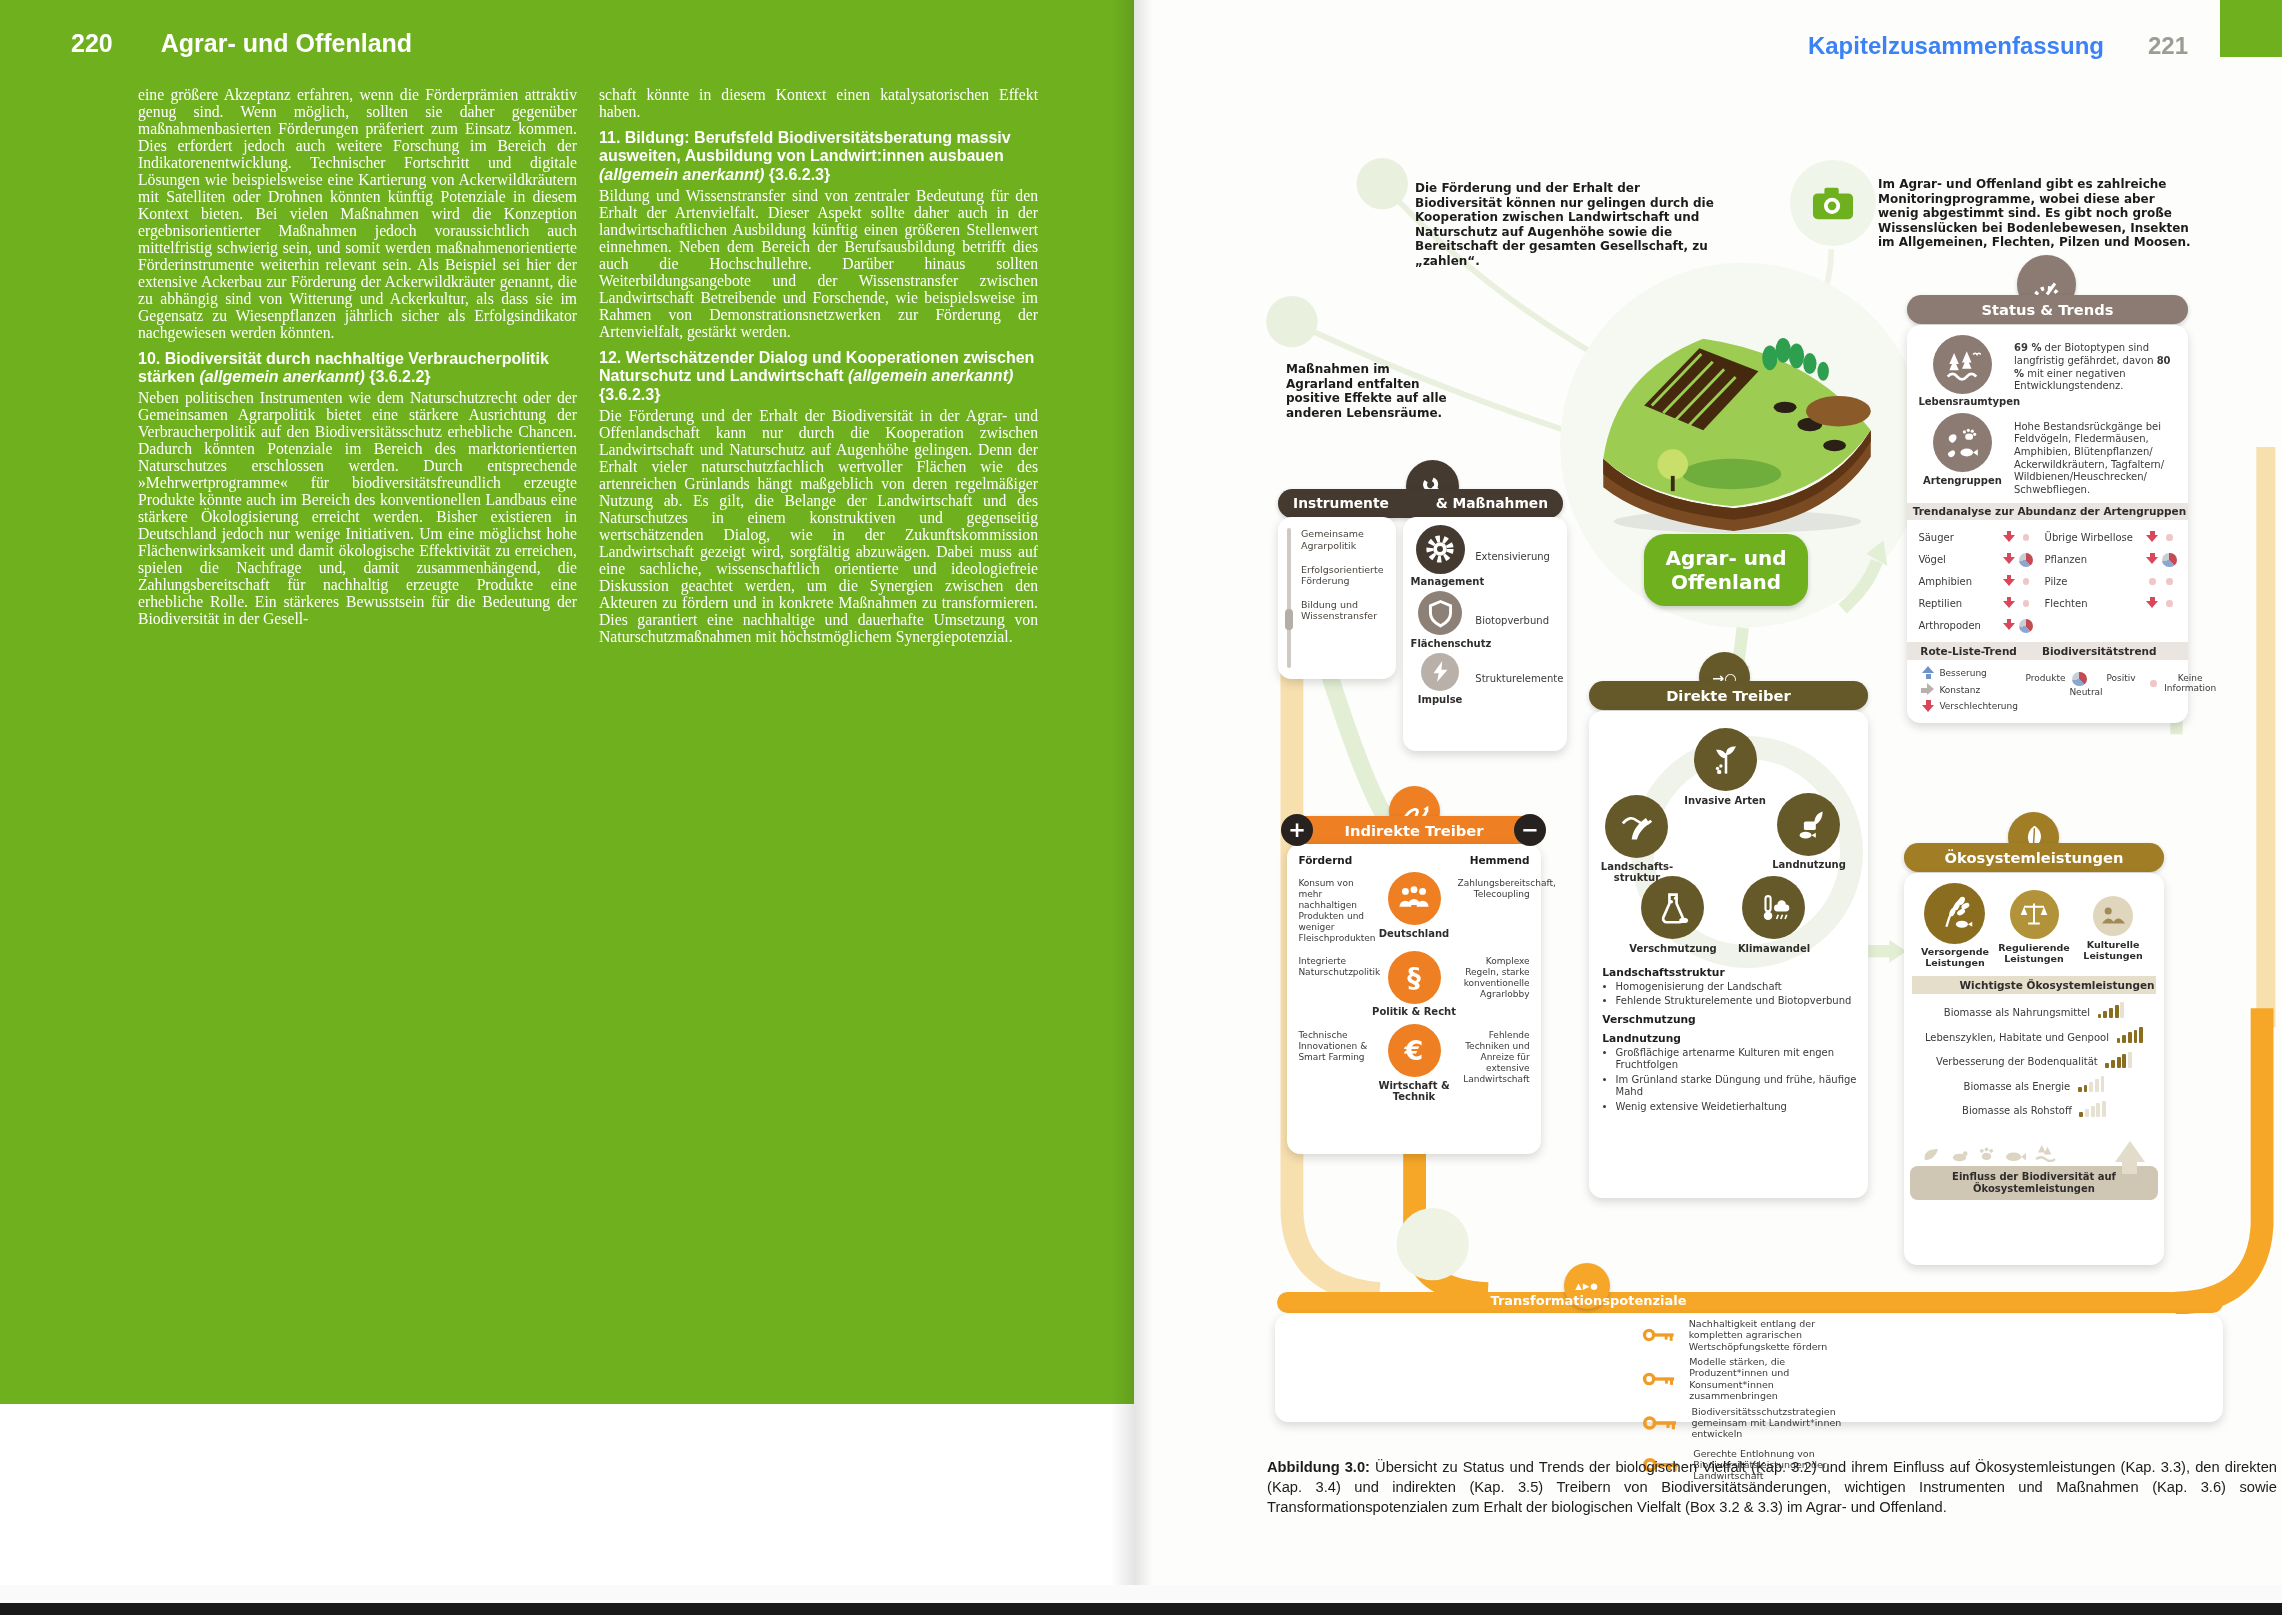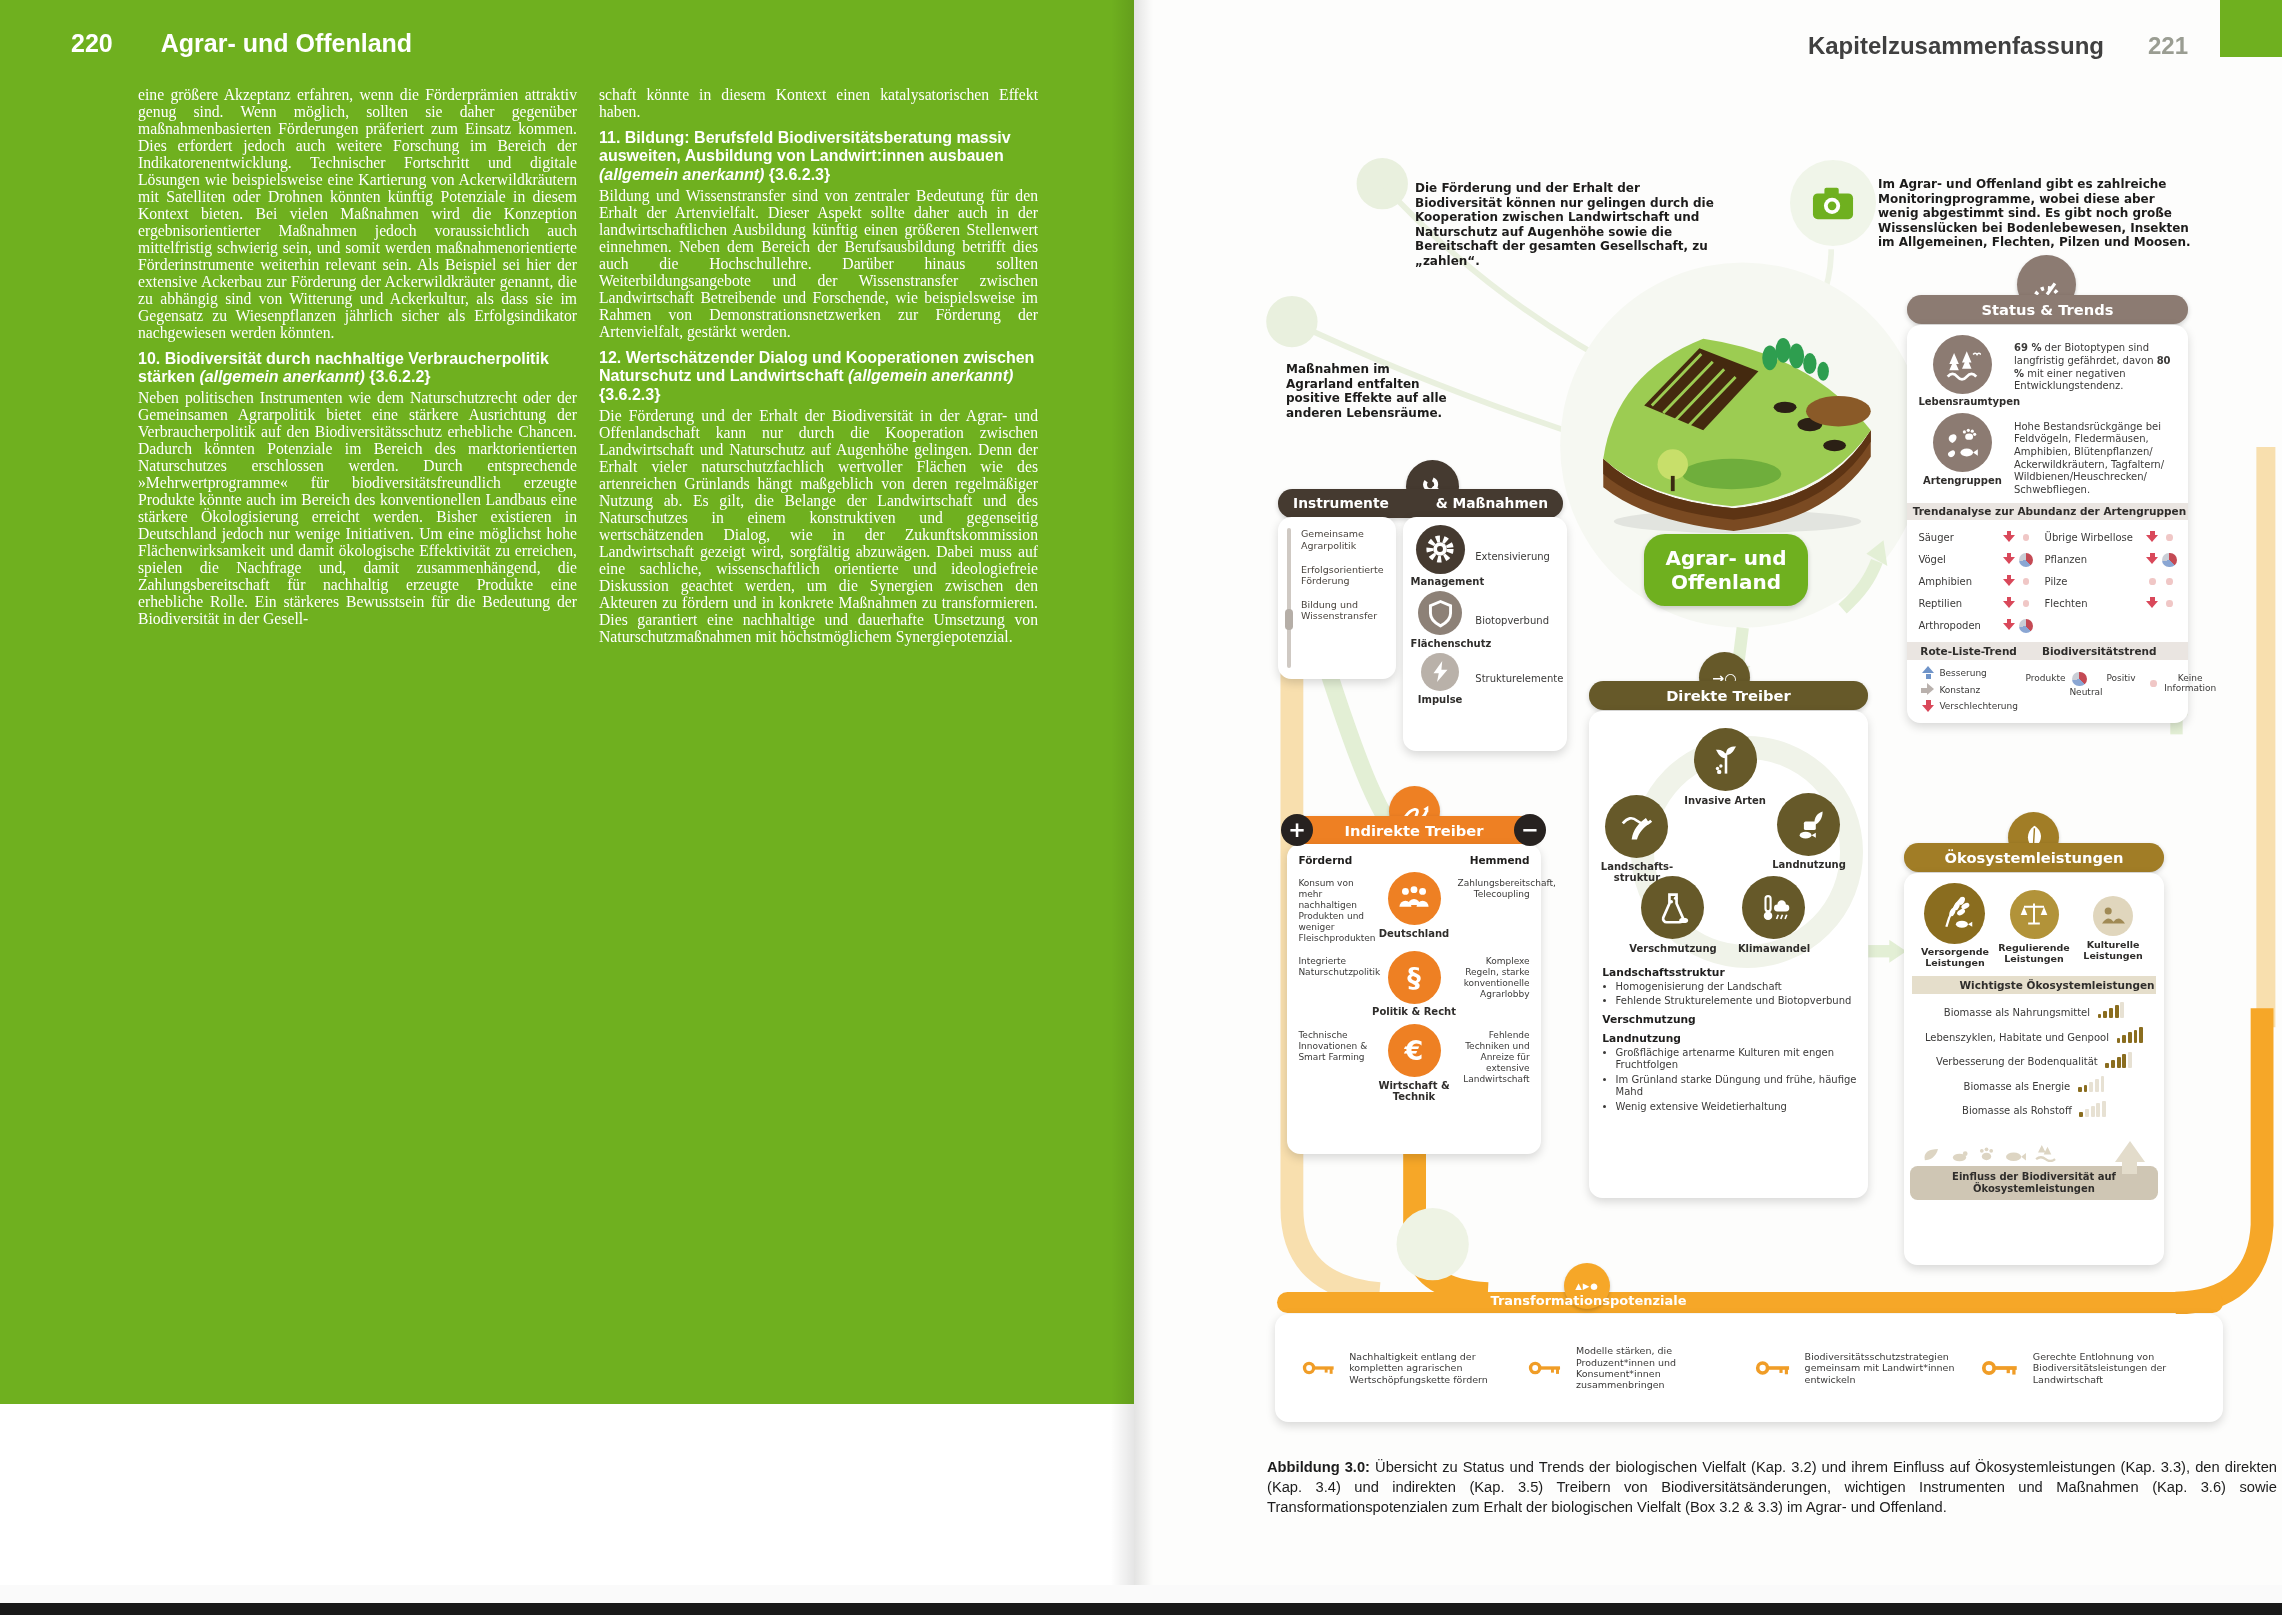--- a/index.html
+++ b/index.html
@@ -14,21 +14,21 @@
   .col1{left:138px;}
   .col2{left:599px;}
   p.body{font-family:"Liberation Serif",serif;font-size:15.7px;line-height:17px;margin:0 0 8.6px 0;}
   p.hd{font-family:"Liberation Sans",sans-serif;font-weight:bold;font-size:16px;line-height:18.5px;margin:7.6px 0 2.9px 0;text-align:left;}
   p.hd i{font-style:italic;}
   .spine{position:absolute;left:1111px;top:0;width:42px;height:1585px;background:linear-gradient(90deg,rgba(0,0,0,0) 0%,rgba(0,0,0,.10) 55%,rgba(0,0,0,0) 100%);pointer-events:none;z-index:5;}
 
   
   .page-right{position:absolute;left:1134px;top:0;width:1149px;height:1585px;background:#fdfdfc;}
   .rp-head{position:absolute;top:32px;right:95px;font-family:"Liberation Sans",sans-serif;font-weight:bold;font-size:24px;}
-  .rp-title{color:#404040;margin-right:44px;}
+  .rp-title{color:#3b82f6;margin-right:44px;}
   .rp-num{color:#9a9d92;}
   .rp-tab{position:absolute;right:0;top:0;width:63px;height:57px;background:#6fb01f;}
 
   .gfx{position:absolute;left:0;top:76px;width:1149px;height:1360px;}
   .deco{position:absolute;left:0;top:-76px;width:1149px;height:1600px;z-index:0;}
   .panel,.note,.pill,.island,.tr-card,.tr-band{z-index:2;}
 
   .note{position:absolute;font-weight:bold;font-size:12px;line-height:14.6px;color:#1d1c1b;}
   .n-coop{left:281px;top:93px;width:306px;}
   .n-mon{left:744px;top:89px;width:320px;}
@@ -135,21 +135,21 @@
   .bar.on{background:#8a6d1f;}
   .ec-fauna{display:flex;align-items:flex-end;gap:9.5px;margin:9.5px 0 3.8px 5.7px;height:36px;}
   .ec-arrow{margin-left:auto;margin-right:7.6px;width:0;height:0;border-left:15px solid transparent;border-right:15px solid transparent;border-bottom:21px solid #e3dccb;position:relative;}
   .ec-arrow::after{content:"";position:absolute;left:-7.6px;top:21px;width:15px;height:11.4px;background:#e3dccb;}
   .ec-footer{margin:1.9px -5.7px 0;background:#cfc6b4;border-radius:7.6px;font-weight:bold;font-size:10px;line-height:12px;text-align:center;padding:4.8px 7.6px;color:#2f2d2b;}
 
   
   .tr-band{position:absolute;left:143px;top:1216px;width:946px;height:21px;background:#f6a728;border-radius:10.5px;}
   .tr-label{position:absolute;left:312px;top:1217px;width:285px;text-align:center;color:#fff;font-weight:bold;font-size:13px;z-index:3;}
   .tr-circ{left:430px;top:1187px;width:46px;height:46px;background:#f6a728;z-index:2;color:#fff;font-size:8.6px;letter-spacing:1px;font-weight:bold;}
-  .tr-card{position:absolute;left:141px;top:1238px;width:948px;height:108px;background:#fff;border-radius:13.3px;box-shadow:0 3.8px 9.5px rgba(0,0,0,.15);display:flex;align-items:center;justify-content:space-between;padding:0 27px;box-sizing:border-box;}
+  .tr-card{position:absolute;left:141px;top:1238px;width:948px;height:108px;background:#fff;border-radius:13.3px;box-shadow:0 3.8px 9.5px rgba(0,0,0,.15);display:flex;align-items:center;justify-content:space-between;padding:0 27px;box-sizing:border-box;flex-direction:column;}
   .tr-item{display:flex;align-items:center;gap:11.4px;width:215px;}
   .tr-text{font-size:9.5px;line-height:11.4px;color:#3b3a39;}
 
   .caption{position:absolute;left:133px;top:1442px;width:1010px;font-family:"Liberation Sans",sans-serif;font-size:14.7px;line-height:20px;color:#1c1c1c;text-align:justify;z-index:2;}
   .caption b{font-weight:bold;}
 
   .strip-white{position:absolute;left:0;top:1585px;width:2283px;height:18px;background:#fafafa;}
   .strip-black{position:absolute;left:0;top:1603px;width:2283px;height:13.3px;background:#191919;}
 
   svg{display:block;}

